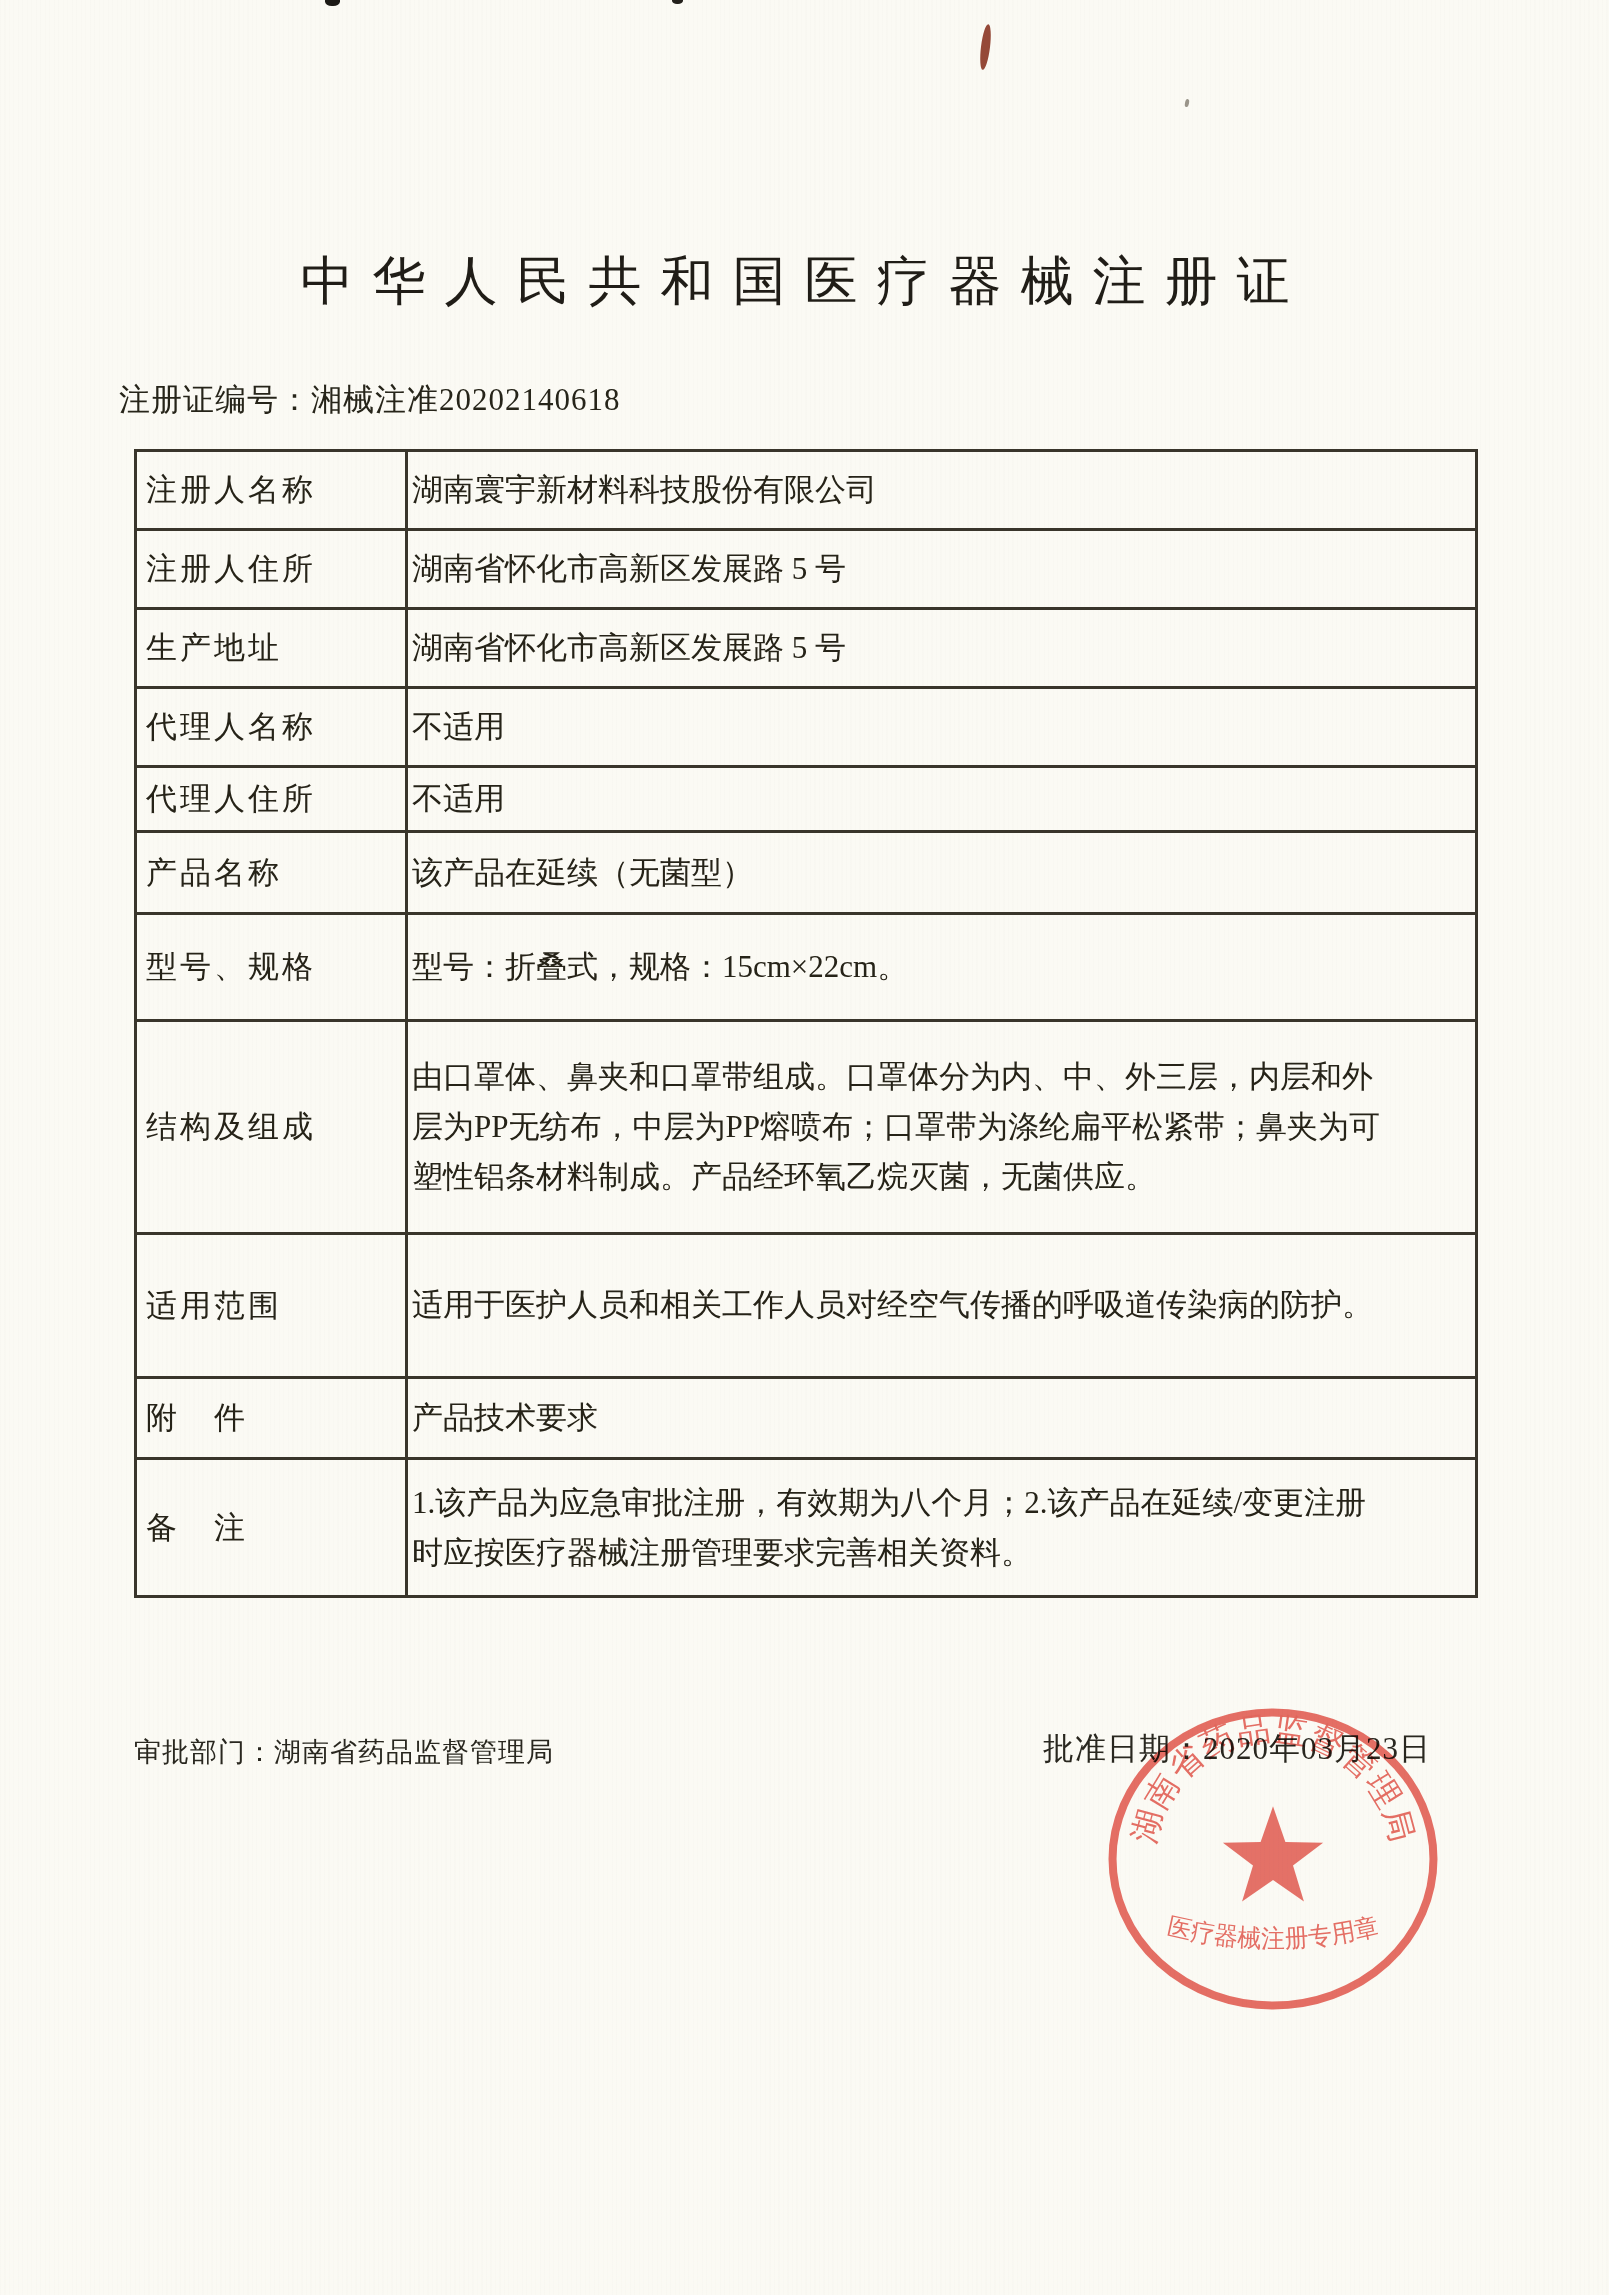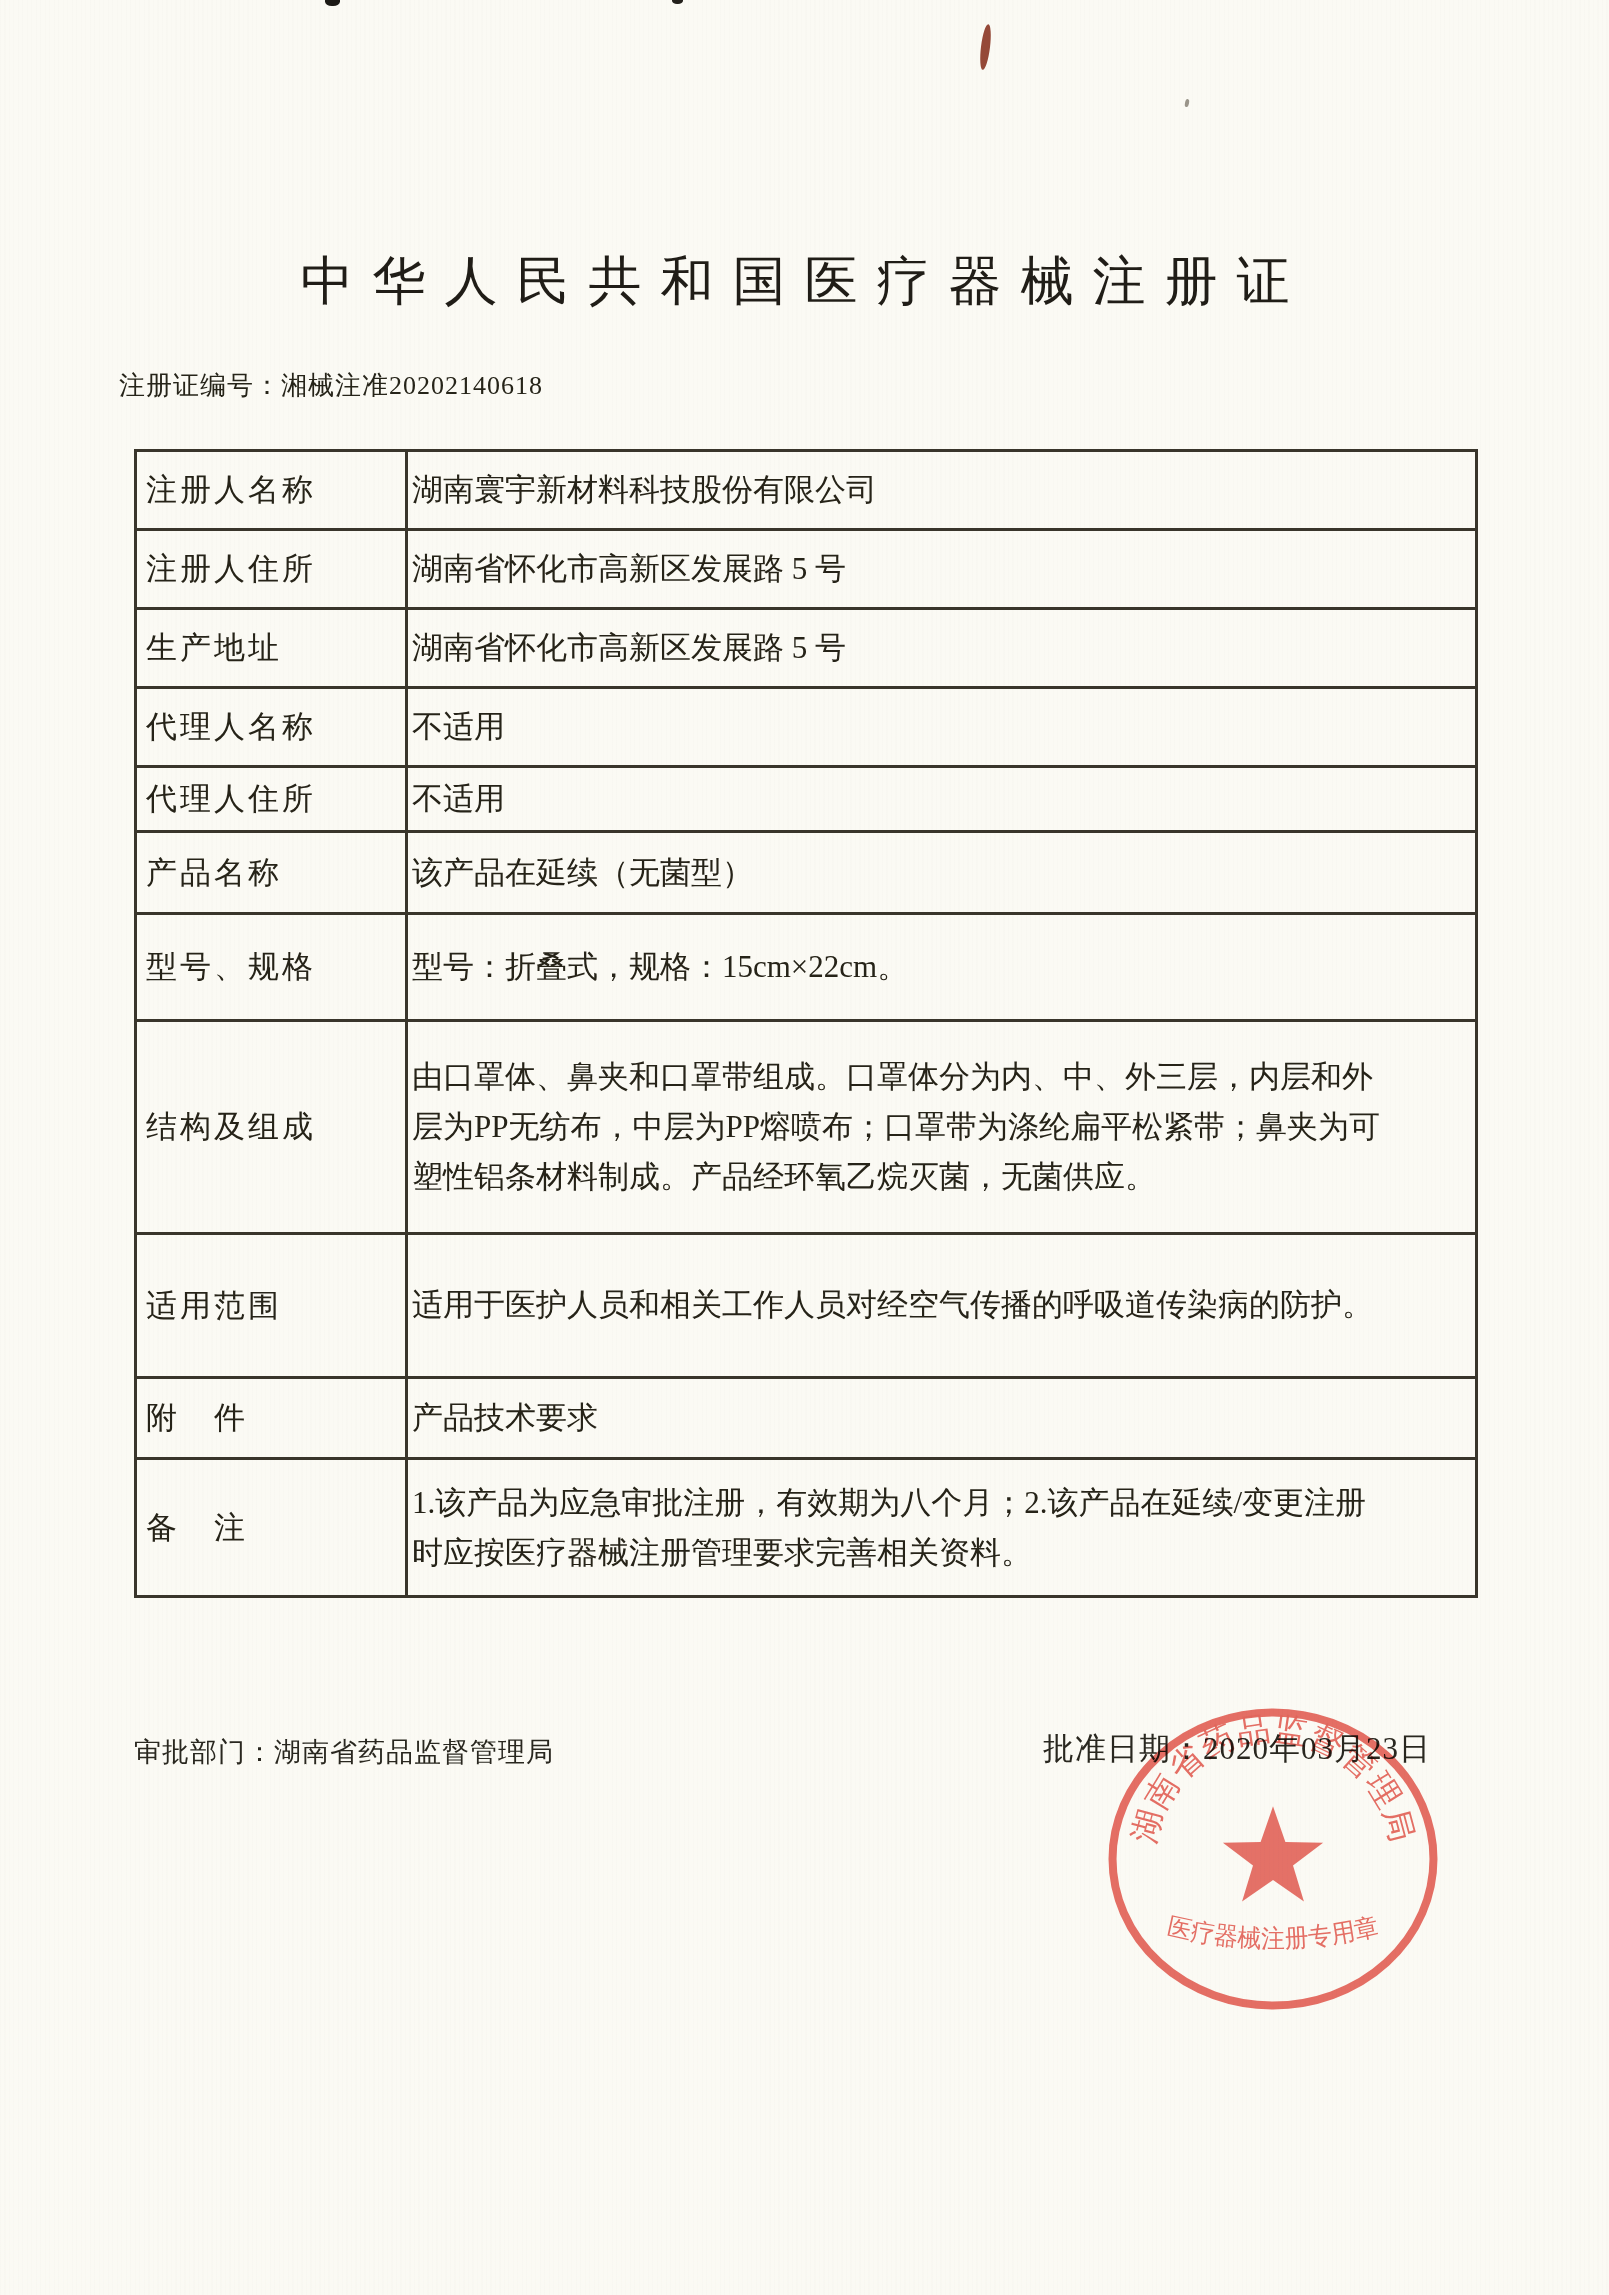--- a/index.html
+++ b/index.html
@@ -12,22 +12,22 @@
     font-family:"Liberation Serif","DejaVu Serif",serif;
     color:#29271f;
   }
   .doc-title {
     position:absolute; top:215px; left:0; width:100%;
     text-align:center;
     font-size:53px; font-weight:normal; letter-spacing:19px;
     color:#201d17; white-space:nowrap;margin-top:31px;
   }
   .cert-line {
-    position:absolute; top:368px; left:119px;
-    font-size:26px; letter-spacing:1px; color:#262419;
+    position:absolute; top:379px; left:119px;
+    font-size:31px; letter-spacing:1px; color:#262419;
     white-space:nowrap;
   }
   table.cert {
     position:absolute; top:449px; left:134px;
     width:1344px;
     border-collapse:collapse; table-layout:fixed;
   }
   table.cert td {
     border:3px solid #39352b;
     font-size:31px;

